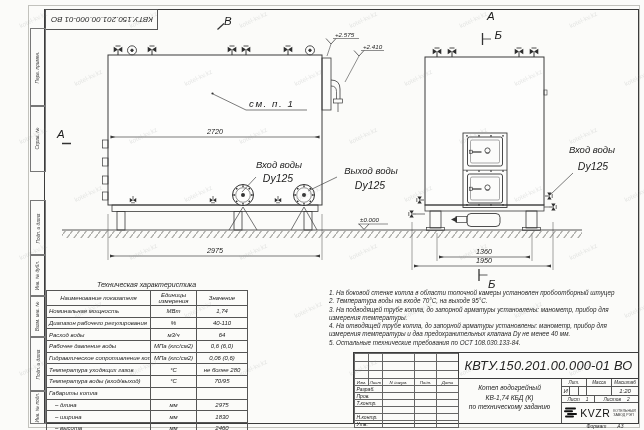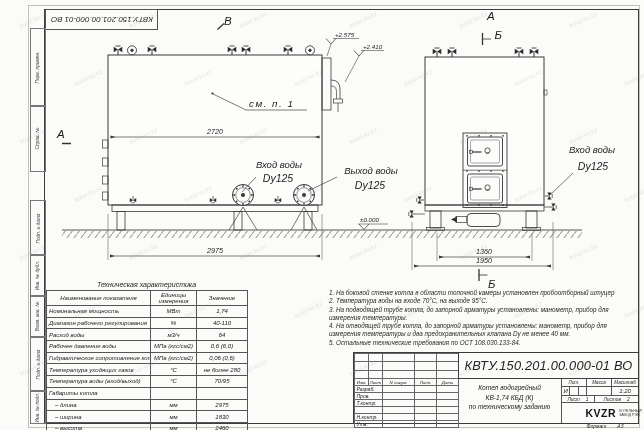--- a/index.html
+++ b/index.html
@@ -43,21 +43,21 @@
            align-items:center;justify-content:flex-start;padding-top:5px;gap:2px;
            font-size:6.6px;font-style:italic;line-height:1.15;}
   .mh{border-left:0.6px solid #555;border-bottom:0.6px solid #555;font-size:4.6px;font-style:italic;
       text-align:center;line-height:7.5px;height:7.5px;top:26px;}
   .mv{border-left:0.6px solid #555;border-bottom:0.6px solid #555;top:33.5px;height:9.5px;
       display:flex;align-items:center;justify-content:center;font-size:6px;font-style:italic;}
   .ms{border-left:0.6px solid #555;border-bottom:0.6px solid #555;top:43px;height:7px;
       display:flex;align-items:center;justify-content:center;gap:6px;font-size:4.8px;font-style:italic;}
   .org{left:207px;top:50px;width:77px;height:20px;border-left:0.6px solid #555;
        display:flex;align-items:center;justify-content:center;gap:3px;}
-  .org .kv{font-weight:bold;font-size:10.5px;letter-spacing:0.5px;font-style:normal;color:#111;padding-left:24px;}
+  .org .kv{font-weight:normal;font-size:10.5px;letter-spacing:0.5px;font-style:normal;color:#111;}
   .org .cap{display:flex;flex-direction:column;font-size:3.6px;line-height:1.2;color:#333;}
   .fmt{left:572px;top:422.5px;width:66px;display:flex;justify-content:center;gap:11px;
        font-size:5px;font-style:italic;}
   
   #wm span{position:absolute;transform:rotate(-26deg);font-size:6.5px;color:#8d918f;opacity:0.22;
            white-space:nowrap;pointer-events:none;}
 </style>
 </head>
 <body>
 

